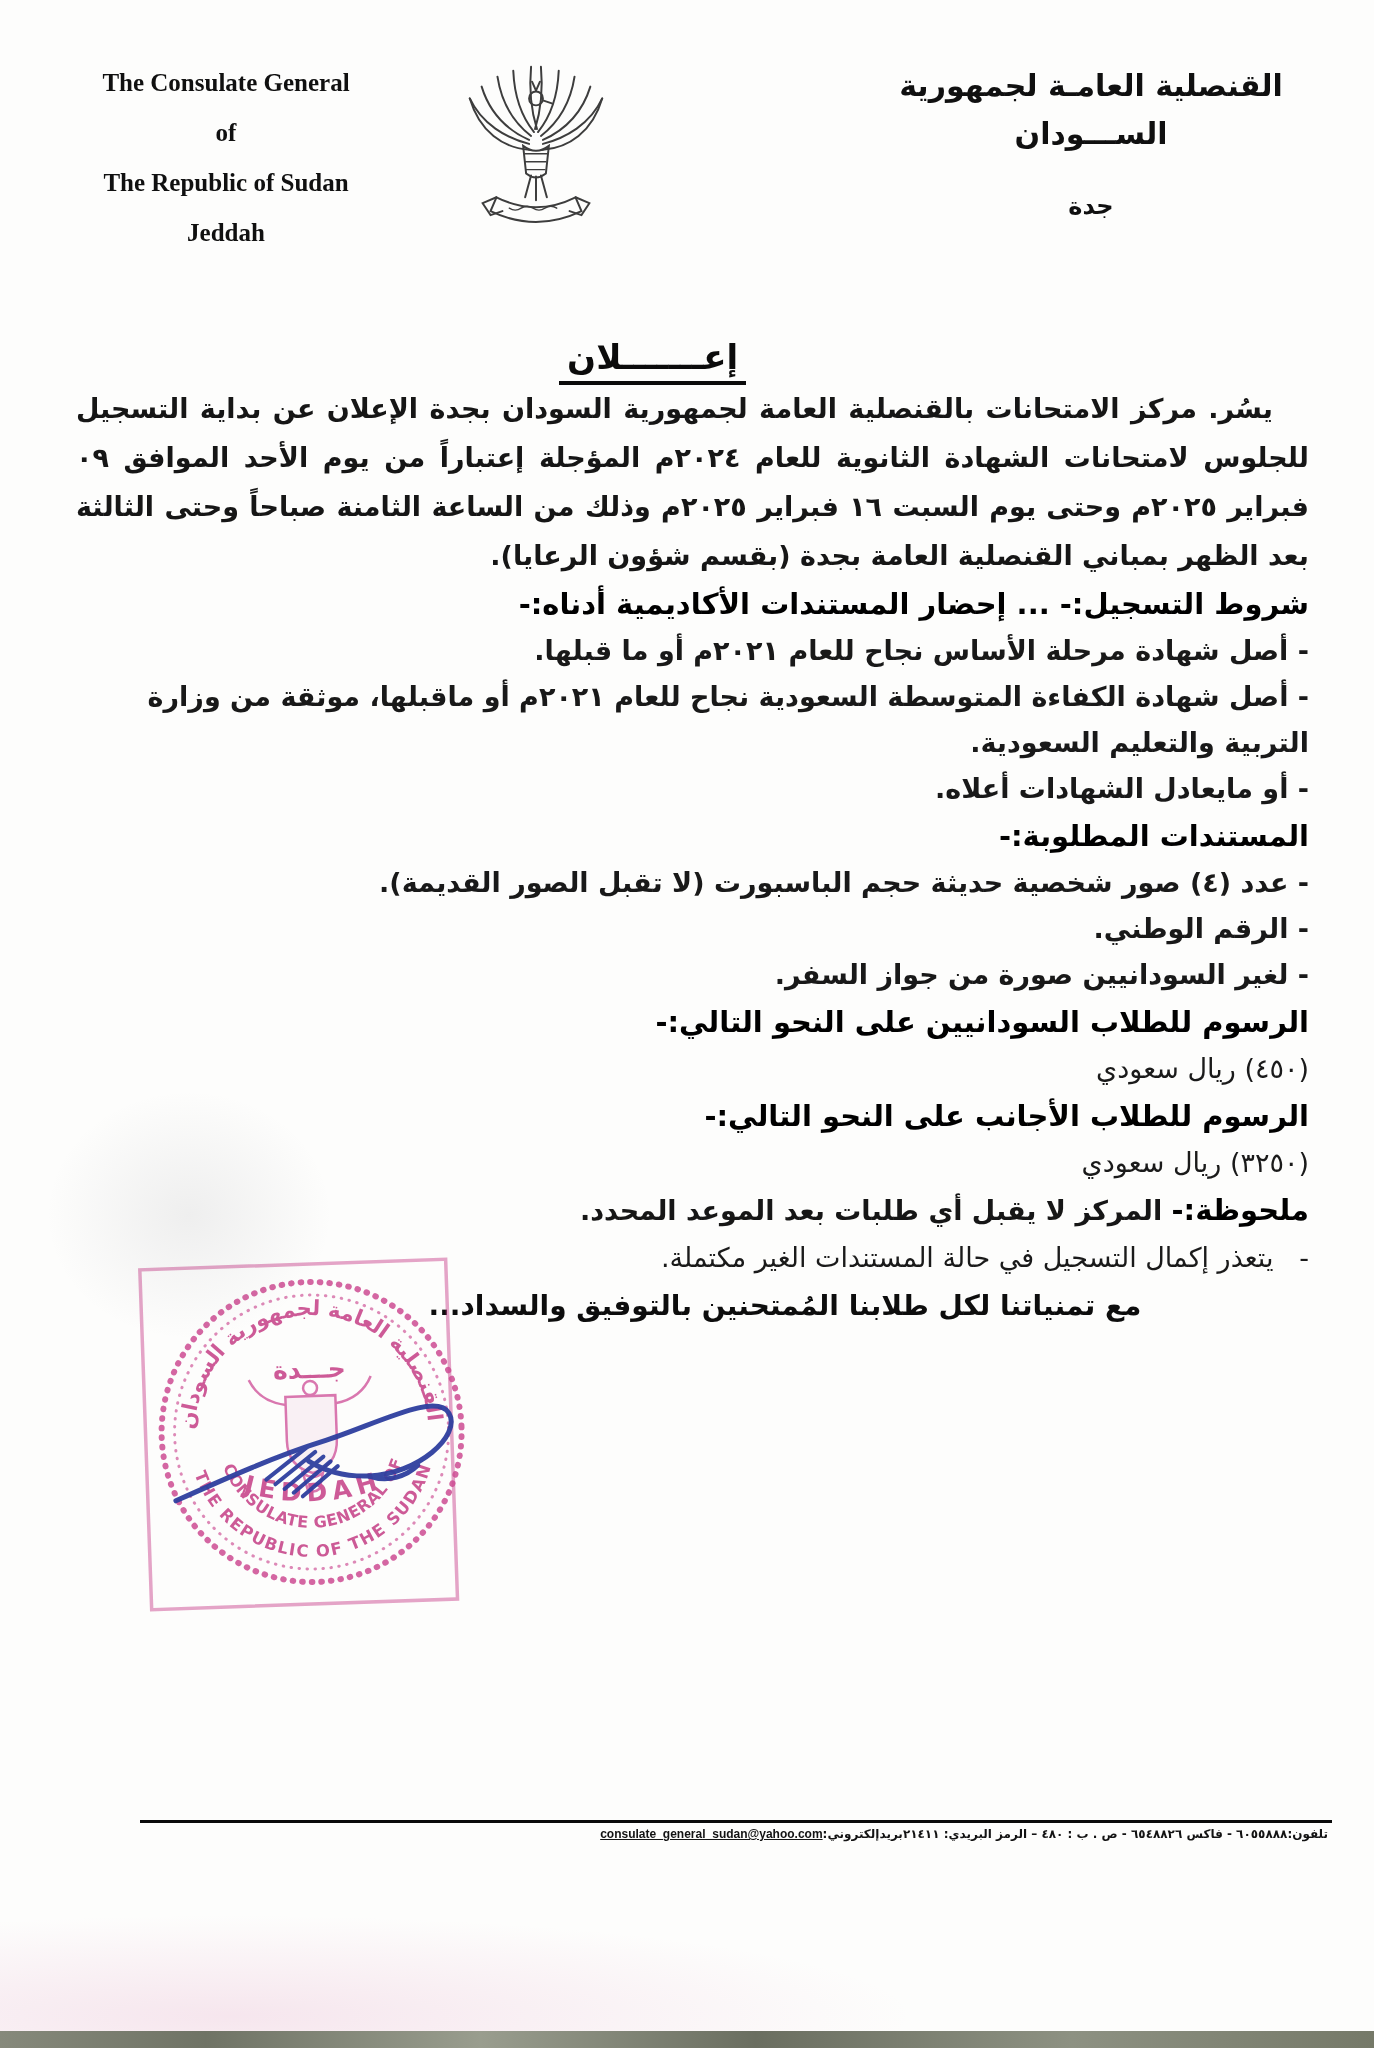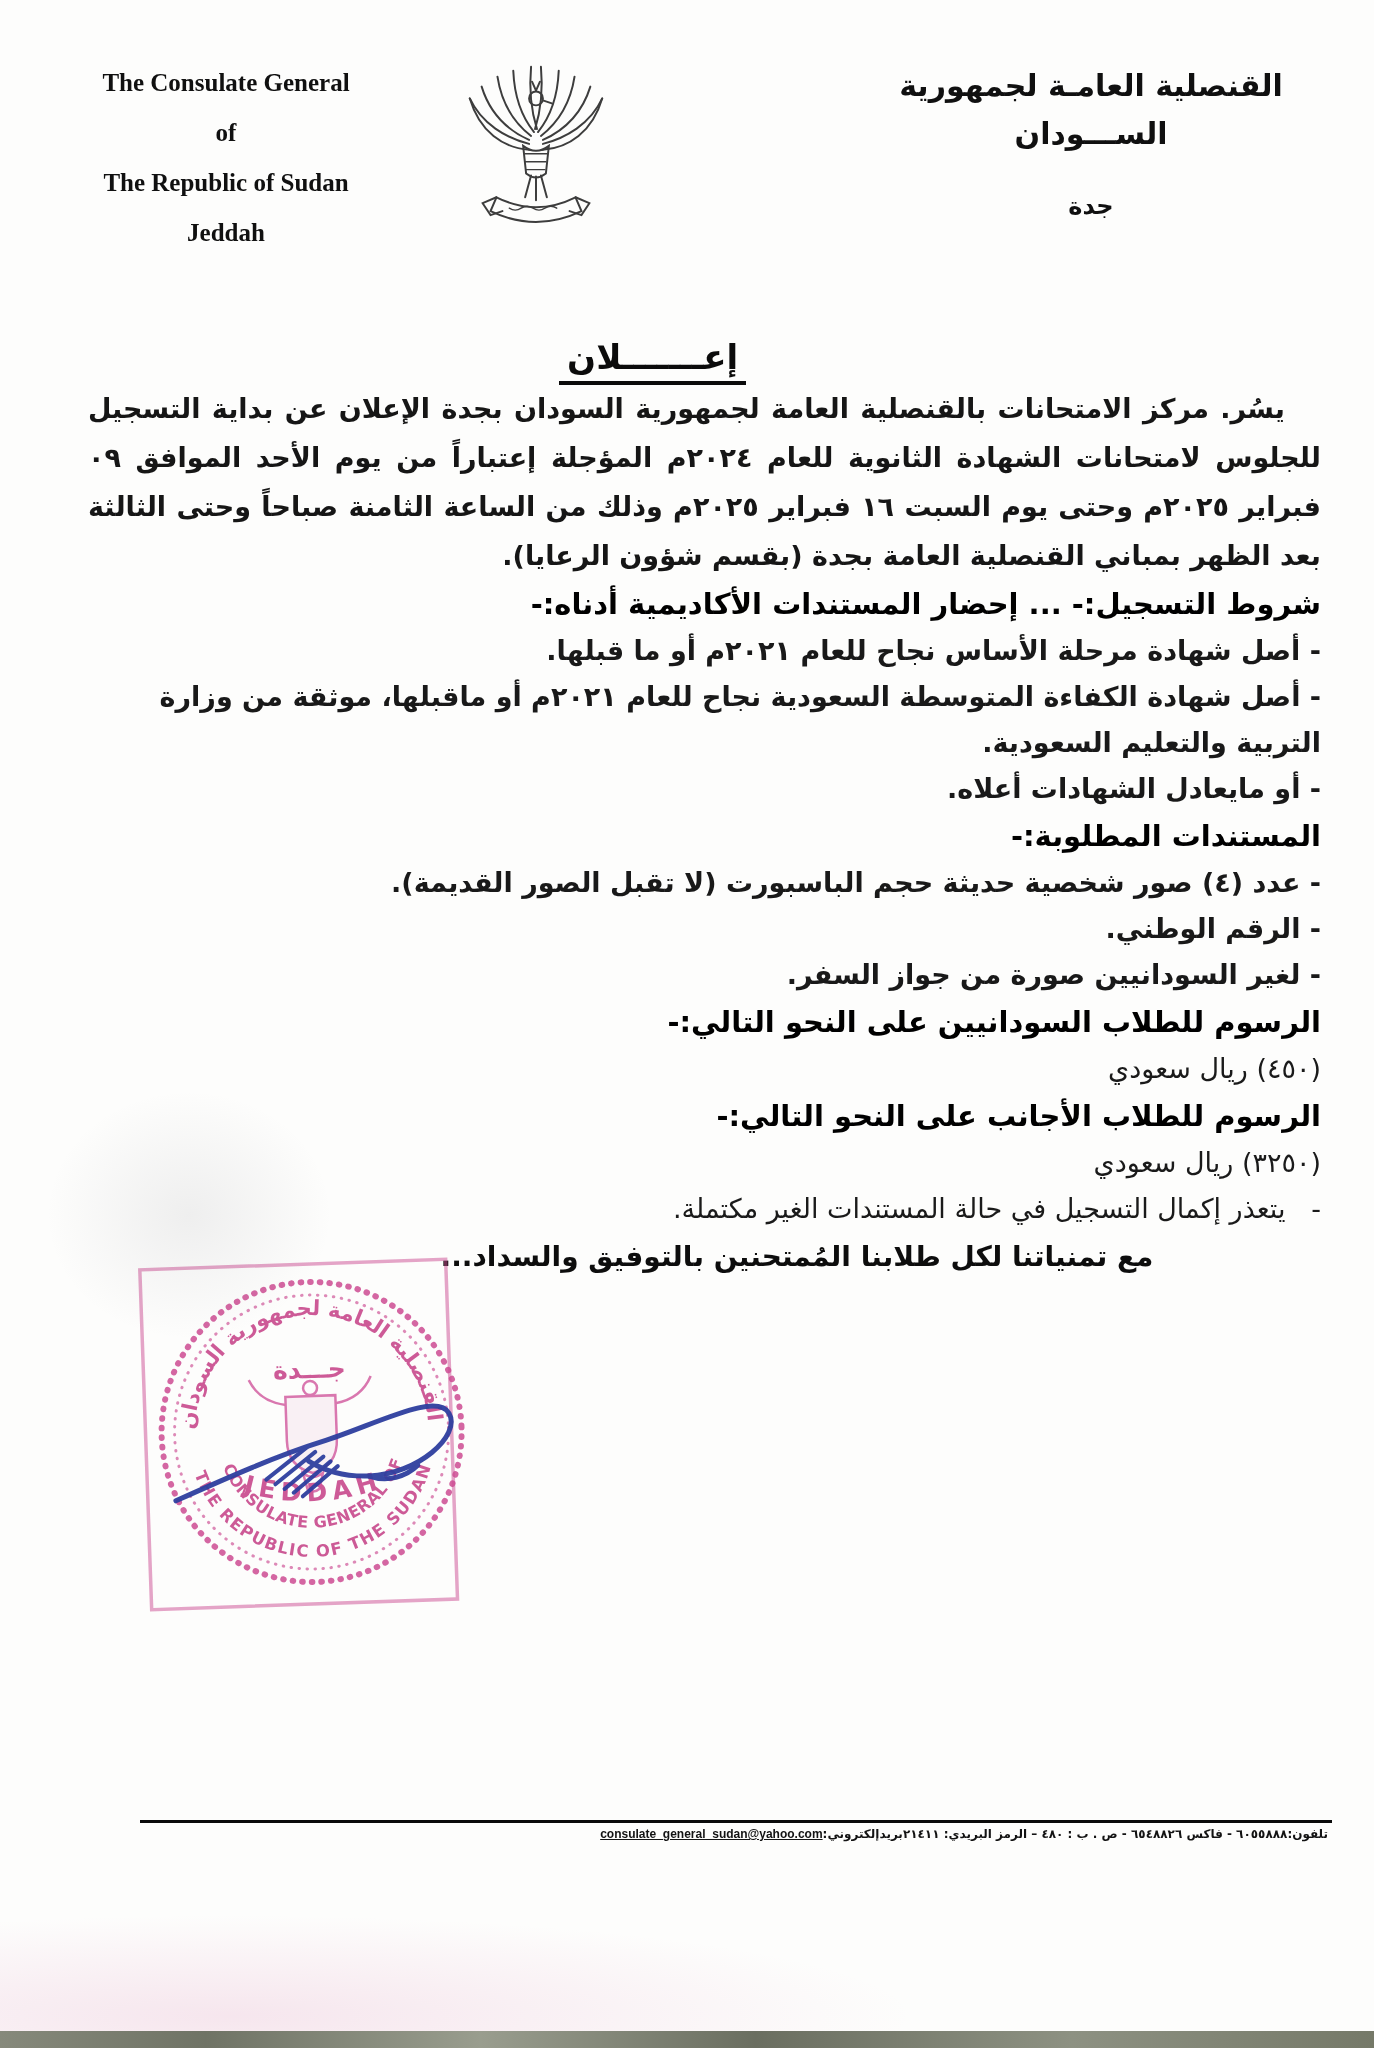--- a/index.html
+++ b/index.html
@@ -14,21 +14,21 @@
   .ar-header{position:absolute;right:78px;top:62px;width:410px;text-align:center;direction:rtl;
              font-weight:700;font-size:30px;line-height:48px;color:#101010;}
   .ar-city{font-size:24px;margin-top:24px;font-weight:700;}
 
   
   .title-wrap{position:absolute;top:328px;left:0;width:95%;text-align:center;margin-top:9px;}
   .title{display:inline-block;font-size:34px;font-weight:700;color:#0b0b0b;
          border-bottom:4px solid #0b0b0b;padding:0 8px 4px;}
 
   
-  .content{position:absolute;left:88px;top:384px;width:1233px;direction:rtl;text-align:right;}
+  .content{position:absolute;left:76px;top:384px;width:1233px;direction:rtl;text-align:right;}
   .content p{margin:0;}
   .intro{font-size:27px;font-weight:700;line-height:49px;text-align:justify;text-indent:36px;color:#161616;}
   .sec-h{font-size:29px;font-weight:700;color:#000;margin-top:10px;line-height:48px;}
   .cond-item{font-size:27px;font-weight:700;line-height:46px;margin-top:18px;color:#191919;}
   .req-h{margin-top:24px;}
   .req-item{font-size:27px;font-weight:700;line-height:46px;margin-top:26px;color:#191919;}
   .fee-h{margin-top:28px;}
   .fee-h2{margin-top:22px;}
   .fee-v{font-size:27px;font-weight:400;line-height:46px;margin-top:18px;margin-left:0;margin-right:346px;color:#1a1a1a;}
   .note-line{margin-top:20px;font-size:28px;line-height:48px;}
@@ -115,20 +115,23 @@
     <p class="req-item">- عدد (٤) صور شخصية حديثة حجم الباسبورت (لا تقبل الصور القديمة).</p>
     <p class="req-item">- الرقم الوطني.</p>
     <p class="req-item">- لغير السودانيين صورة من جواز السفر.</p>
 
     <p class="sec-h fee-h">الرسوم للطلاب السودانيين على النحو التالي:-</p>
     <p class="fee-v">(٤٥٠) ريال سعودي</p>
 
     <p class="sec-h fee-h2">الرسوم للطلاب الأجانب على النحو التالي:-</p>
     <p class="fee-v">(٣٢٥٠) ريال سعودي</p>
 
+    <p class="note-line">
+      <span class="note-label">ملحوظة:-</span><span class="note-text"> المركز لا يقبل أي طلبات بعد الموعد المحدد.</span>
+    </p>
     <p class="note-item">-&nbsp;&nbsp;&nbsp;يتعذر إكمال التسجيل في حالة المستندات الغير مكتملة.</p>
 
     <p class="closing">مع تمنياتنا لكل طلابنا المُمتحنين بالتوفيق والسداد...</p>
   </div>
 
   <svg class="stamp" viewBox="0 0 392 412" xmlns="http://www.w3.org/2000/svg" xmlns:xlink="http://www.w3.org/1999/xlink">
     <g fill="none" stroke="#cc4b92">
       <rect x="30" y="26" width="306" height="340" stroke-width="3.5" opacity="0.5"></rect>
       <circle cx="196" cy="194" r="150" stroke-width="6" stroke-dasharray="0.6 9" stroke-linecap="round" opacity="0.85"></circle>
       <circle cx="196" cy="194" r="137" stroke-width="3" stroke-dasharray="0.5 7.5" stroke-linecap="round" opacity="0.65"></circle>

